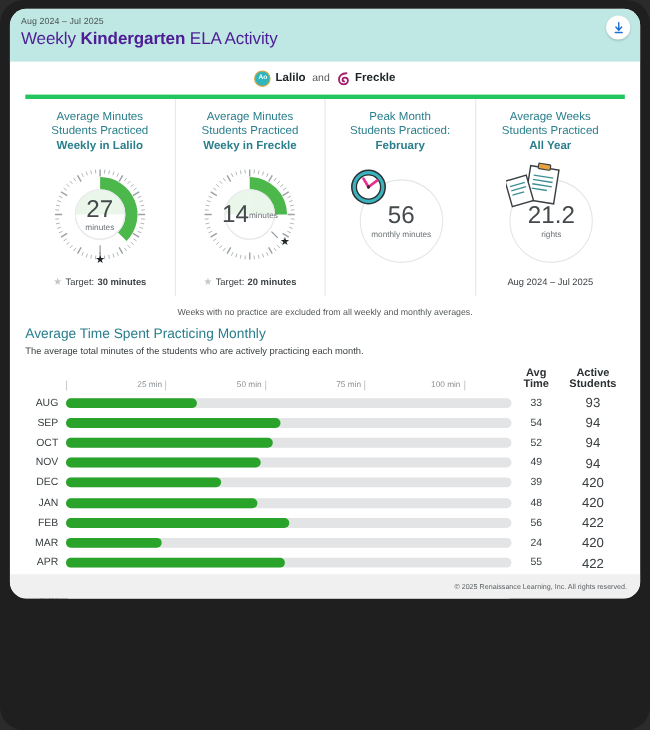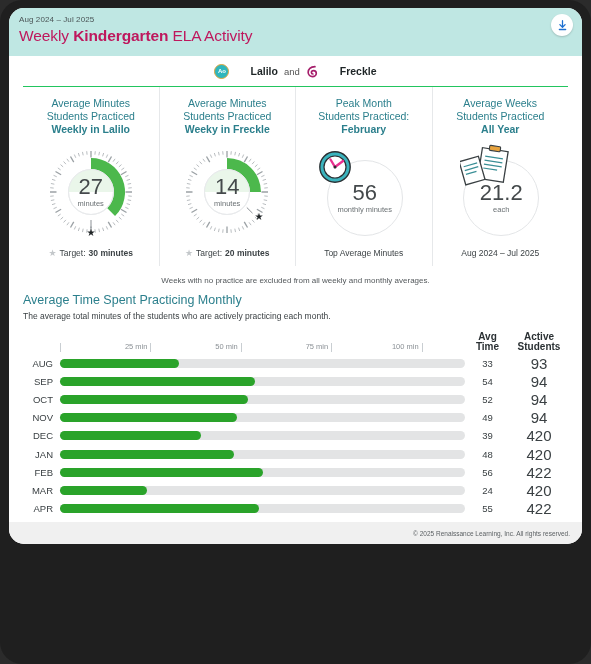--- a/index.html
+++ b/index.html
@@ -30,50 +30,50 @@
     background:#bfe7e3;
     height:48px;
     position:relative;
     padding:7px 0 0 10px;
     box-sizing:border-box;
   }
   .hdr-range{
     font-size:8px;color:#4a5456;letter-spacing:.1px;
   }
   .hdr-title{
-    font-size:15.5px;color:#be185d;margin-top:3px;letter-spacing:-.1px;
+    font-size:15.5px;color:#4c1d95;margin-top:3px;letter-spacing:-.1px;
     white-space:nowrap;
   }
   .hdr-title b{font-weight:bold;}
   .dl-btn{
     position:absolute;right:9px;top:6px;
     width:22px;height:22px;border-radius:50%;
     background:#ffffff;
     display:flex;align-items:center;justify-content:center;
     box-shadow:0 1px 2px rgba(0,0,0,.18);
     cursor:pointer;
   }
 
   
   .products{
     height:30px;display:flex;align-items:center;justify-content:center;
     gap:6px;font-size:10px;color:#1d2426;
   }
-  .prod{display:flex;align-items:center;gap:21px;font-weight:bold;font-size:10.5px;}
+  .prod{display:flex;align-items:center;gap:4px;font-weight:bold;font-size:10.5px;}
   .and{color:#555;font-weight:normal;font-size:9.5px;}
   .lal-icon{
     width:13px;height:13px;border-radius:50%;
     background:#2fb6bd;border:1.3px solid #e0a53c;
     display:flex;align-items:center;justify-content:center;
     font-size:6px;color:#fff;font-weight:bold;
   }
 
   
   .cards{
-    display:flex;border-top:1px solid #22c55e;
+    display:flex;border-top:4px solid #22c55e;
     margin:0 14px;
   }
   .card{
     flex:1;padding:10px 4px 8px 4px;box-sizing:border-box;
     display:flex;flex-direction:column;align-items:center;
     border-right:1px solid #e6e8ea;
   }
   .card:last-child{border-right:none;}
   .card-title{
     font-size:10.5px;color:#2b7f8c;text-align:center;line-height:13px;
@@ -131,21 +131,21 @@
   .col-avg{width:45px;}
   .col-act{width:58px;}
 
   .rows{margin-top:2px;}
   .row{display:flex;align-items:center;height:18.2px;}
   .rlabel{width:37px;text-align:right;padding-right:7px;box-sizing:border-box;
           font-size:9.5px;color:#3a4043;}
   .rtrack{flex:1;height:9px;background:#e3e4e5;border-radius:5px;position:relative;}
   .rfill{position:absolute;left:0;top:0;height:9px;border-radius:5px;background:#2aa32a;}
   .rv-avg{width:45px;text-align:center;font-size:9.5px;color:#3a4043;}
-  .rv-act{width:58px;text-align:center;font-size:15px;color:#3a4043;}
+  .rv-act{width:58px;text-align:center;font-size:12px;color:#3a4043;}
 
   .footer{
     position:absolute;bottom:0;left:0;right:0;height:22px;
     background:#f0f0f0;
     display:flex;align-items:center;justify-content:flex-end;
     padding-right:12px;box-sizing:border-box;
     font-size:6.5px;color:#5c6164;
   }
 </style>
 </head>
@@ -349,21 +349,21 @@
                 <line x1="41.71" y1="5.22" x2="42.08" y2="8.71" stroke="#9ba1a5" stroke-width="0.7"></line>
               </g>
           <path d="M46 12 A34 34 0 0 1 80 46 L68 46 A22 22 0 0 0 46 24 Z" fill="#4cb84c"></path>
           <circle cx="46" cy="46" r="22.5" fill="#ffffff" stroke="#e8eaec" stroke-width="1"></circle>
           <path d="M46 23.5 L46 46 L23.5 46 A22.5 22.5 0 0 1 46 23.5 Z" fill="#eaf6ea"></path>
           <path d="M46 23.5 L46 46 L68.5 46 A22.5 22.5 0 0 0 46 23.5 Z" fill="#eaf6ea"></path>
           <circle cx="46" cy="46" r="22.5" fill="none" stroke="#e8eaec" stroke-width="1"></circle>
           <line x1="65.8" y1="61.5" x2="71.5" y2="67.2" stroke="#8b9095" stroke-width="1"></line>
           <text x="78" y="74" font-size="10" fill="#1f2426" text-anchor="middle" font-family="DejaVu Sans, sans-serif">★</text>
         </svg>
-        <div style="position:absolute;left:0;top:0;width:92px;height:92px;display:flex;flex-direction:column;align-items:center;justify-content:center;pointer-events:none;">
+        <div style="position:absolute;left:0;top:0;width:92px;height:92px;display:flex;align-items:center;justify-content:center;pointer-events:none;">
           <div class="big-num">14</div>
           <div class="unit">minutes</div>
         </div>
       </div>
       <div class="card-foot">
         <span class="star-grey">★</span>
         <span>Target:</span>
         <b>20 minutes</b>
       </div>
     </div>
@@ -380,35 +380,32 @@
           <div class="unit">monthly minutes</div>
         </div>
         <svg width="34" height="34" viewBox="0 0 34 34" style="position:absolute;left:0;top:4px;">
           <circle cx="17" cy="17" r="15.2" fill="#3bb3bd" stroke="#2a3033" stroke-width="1.4"></circle>
           <circle cx="17" cy="17" r="11" fill="#ffffff" stroke="#2a3033" stroke-width="1.2"></circle>
           <path d="M17 17 L25 11" stroke="#e8318f" stroke-width="2.4" stroke-linecap="round"></path>
           <path d="M17 17 L12.5 9.5" stroke="#e8318f" stroke-width="2.4" stroke-linecap="round"></path>
           <circle cx="17" cy="17" r="1.5" fill="#2a3033"></circle>
         </svg>
       </div>
-      <div class="card-foot">
-        <span>Top Average Minutes</span>
-      </div>
     </div>
 
     <div class="card">
       <div class="card-title">
         <span>Average Weeks</span><br>
         <span>Students Practiced</span><br>
         <b>All Year</b>
       </div>
       <div class="gauge-wrap">
         <div class="plain-circle" style="margin-left:9px;">
           <div class="big-num">21.2</div>
-          <div class="unit">each</div>
+          <div class="unit">rights</div>
         </div>
         <svg width="54" height="44" viewBox="0 0 54 44" style="position:absolute;left:6px;top:-2px;">
           <g transform="rotate(9 30 20)">
             <rect x="20" y="5" width="26" height="31" fill="#ffffff" stroke="#3a4043" stroke-width="1.3"></rect>
             <rect x="27" y="1.5" width="11" height="5" rx="1" fill="#e8a33d" stroke="#3a4043" stroke-width="1.1"></rect>
             <g stroke="#3a8f96" stroke-width="1.2">
               <line x1="24" y1="13" x2="42" y2="13"></line>
                   <line x1="24" y1="17" x2="42" y2="17"></line>
               <line x1="24" y1="21" x2="42" y2="21"></line>
                   <line x1="24" y1="25" x2="38" y2="25"></line>

